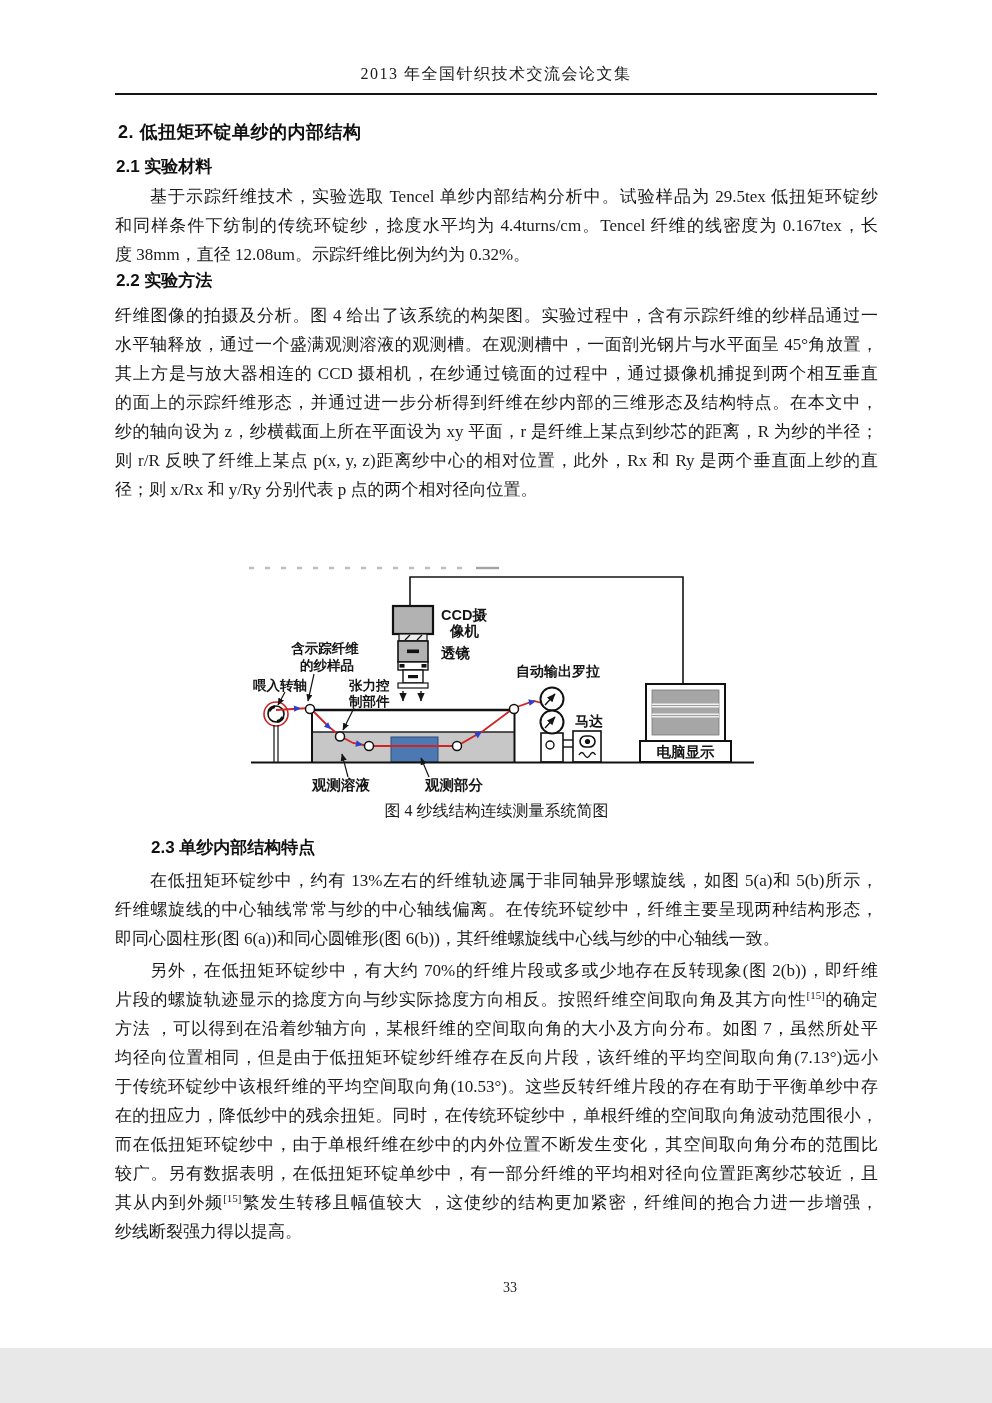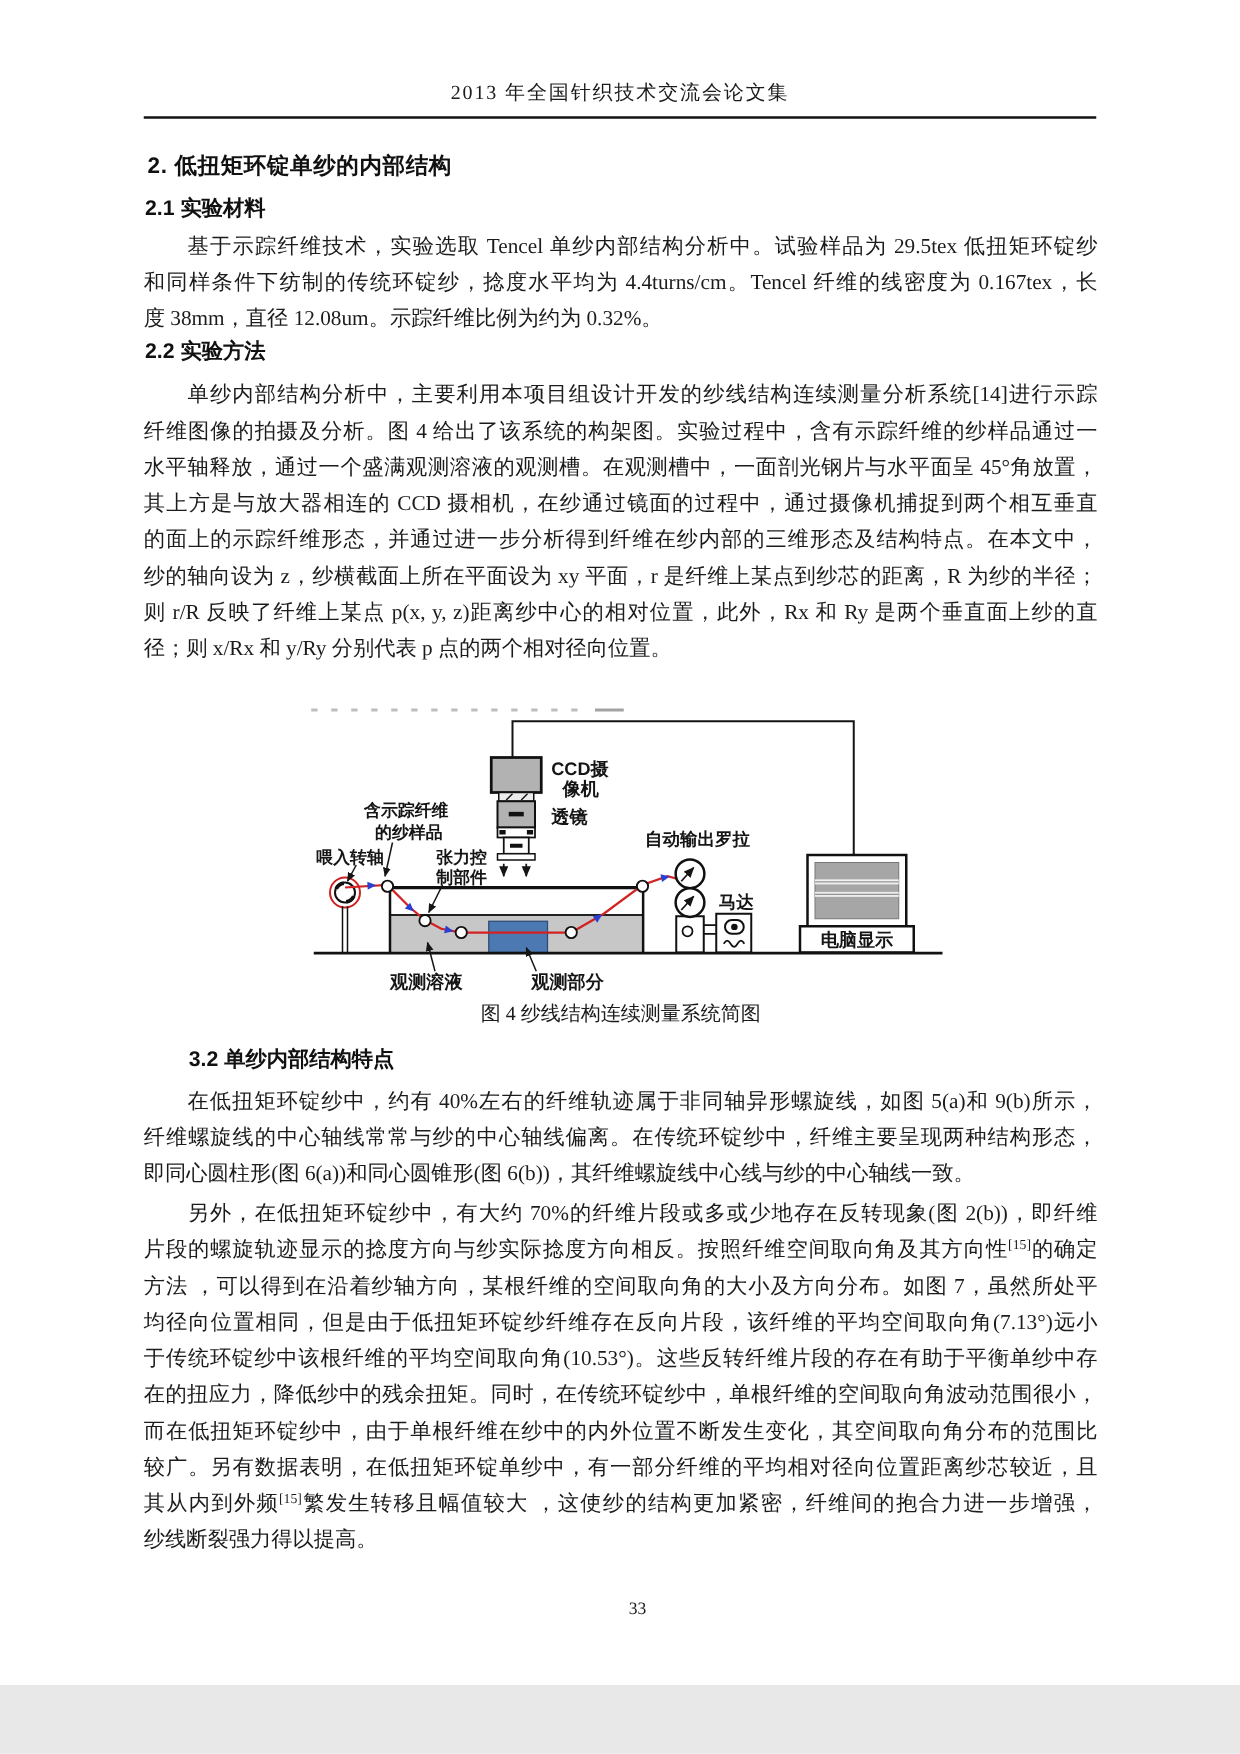--- a/index.html
+++ b/index.html
@@ -39,21 +39,20 @@
 
   <div class="abs htitle s21-title">2.1  实验材料</div>
   <div class="abs para p21">
     <div class="bl first">基于示踪纤维技术，实验选取 Tencel 单纱内部结构分析中。试验样品为 29.5tex 低扭矩环锭纱</div>
     <div class="bl">和同样条件下纺制的传统环锭纱，捻度水平均为 4.4turns/cm。Tencel 纤维的线密度为 0.167tex，长</div>
     <div class="bl last">度 38mm，直径 12.08um。示踪纤维比例为约为 0.32%。</div>
   </div>
 
   <div class="abs htitle s22-title">2.2  实验方法</div>
   <div class="abs para p22">
-    <div class="bl first">单纱内部结构分析中，主要利用本项目组设计开发的纱线结构连续测量分析系统[14]进行示踪</div>
     <div class="bl">纤维图像的拍摄及分析。图 4 给出了该系统的构架图。实验过程中，含有示踪纤维的纱样品通过一</div>
     <div class="bl">水平轴释放，通过一个盛满观测溶液的观测槽。在观测槽中，一面剖光钢片与水平面呈 45°角放置，</div>
     <div class="bl">其上方是与放大器相连的 CCD 摄相机，在纱通过镜面的过程中，通过摄像机捕捉到两个相互垂直</div>
     <div class="bl">的面上的示踪纤维形态，并通过进一步分析得到纤维在纱内部的三维形态及结构特点。在本文中，</div>
     <div class="bl">纱的轴向设为 z，纱横截面上所在平面设为 xy 平面，r 是纤维上某点到纱芯的距离，R 为纱的半径；</div>
     <div class="bl">则 r/R 反映了纤维上某点 p(x, y, z)距离纱中心的相对位置，此外，Rx 和 Ry 是两个垂直面上纱的直</div>
     <div class="bl last">径；则 x/Rx 和 y/Ry 分别代表  p 点的两个相对径向位置。</div>
   </div>
 
   <svg class="abs fig-svg" width="530" height="246" viewBox="0 0 530 246">
@@ -170,23 +169,23 @@
     <text x="116" y="147" font-size="13.5">制部件</text>
     <text x="283" y="117" font-size="14">自动输出罗拉</text>
     <text x="342" y="167" font-size="14">马达</text>
     <text x="79" y="231" font-size="14.5">观测溶液</text>
     <text x="192" y="231" font-size="14.5">观测部分</text>
     <text x="452.5" y="198" font-size="14.5" text-anchor="middle">电脑显示</text>
   </svg>
 
   <div class="abs fig-caption">图 4  纱线结构连续测量系统简图</div>
 
-  <div class="abs htitle s23-title">3.2  单纱内部结构特点</div>
+  <div class="abs htitle s23-title">2.3  单纱内部结构特点</div>
   <div class="abs para p23a">
-    <div class="bl first">在低扭矩环锭纱中，约有 40%左右的纤维轨迹属于非同轴异形螺旋线，如图 5(a)和 9(b)所示，</div>
+    <div class="bl first">在低扭矩环锭纱中，约有 13%左右的纤维轨迹属于非同轴异形螺旋线，如图 5(a)和 5(b)所示，</div>
     <div class="bl">纤维螺旋线的中心轴线常常与纱的中心轴线偏离。在传统环锭纱中，纤维主要呈现两种结构形态，</div>
     <div class="bl last">即同心圆柱形(图 6(a))和同心圆锥形(图 6(b))，其纤维螺旋线中心线与纱的中心轴线一致。</div>
   </div>
   <div class="abs para p23b">
     <div class="bl first">另外，在低扭矩环锭纱中，有大约 70%的纤维片段或多或少地存在反转现象(图 2(b))，即纤维</div>
     <div class="bl"><span>片段的螺旋轨迹显示的捻度方向与纱实际捻度方向相反。按照纤维空间取向角及其方向性</span><sup class="ref">[15]</sup><span>的确定</span></div>
     <div class="bl">方法 ，可以得到在沿着纱轴方向，某根纤维的空间取向角的大小及方向分布。如图 7，虽然所处平</div>
     <div class="bl">均径向位置相同，但是由于低扭矩环锭纱纤维存在反向片段，该纤维的平均空间取向角(7.13°)远小</div>
     <div class="bl">于传统环锭纱中该根纤维的平均空间取向角(10.53°)。这些反转纤维片段的存在有助于平衡单纱中存</div>
     <div class="bl">在的扭应力，降低纱中的残余扭矩。同时，在传统环锭纱中，单根纤维的空间取向角波动范围很小，</div>

